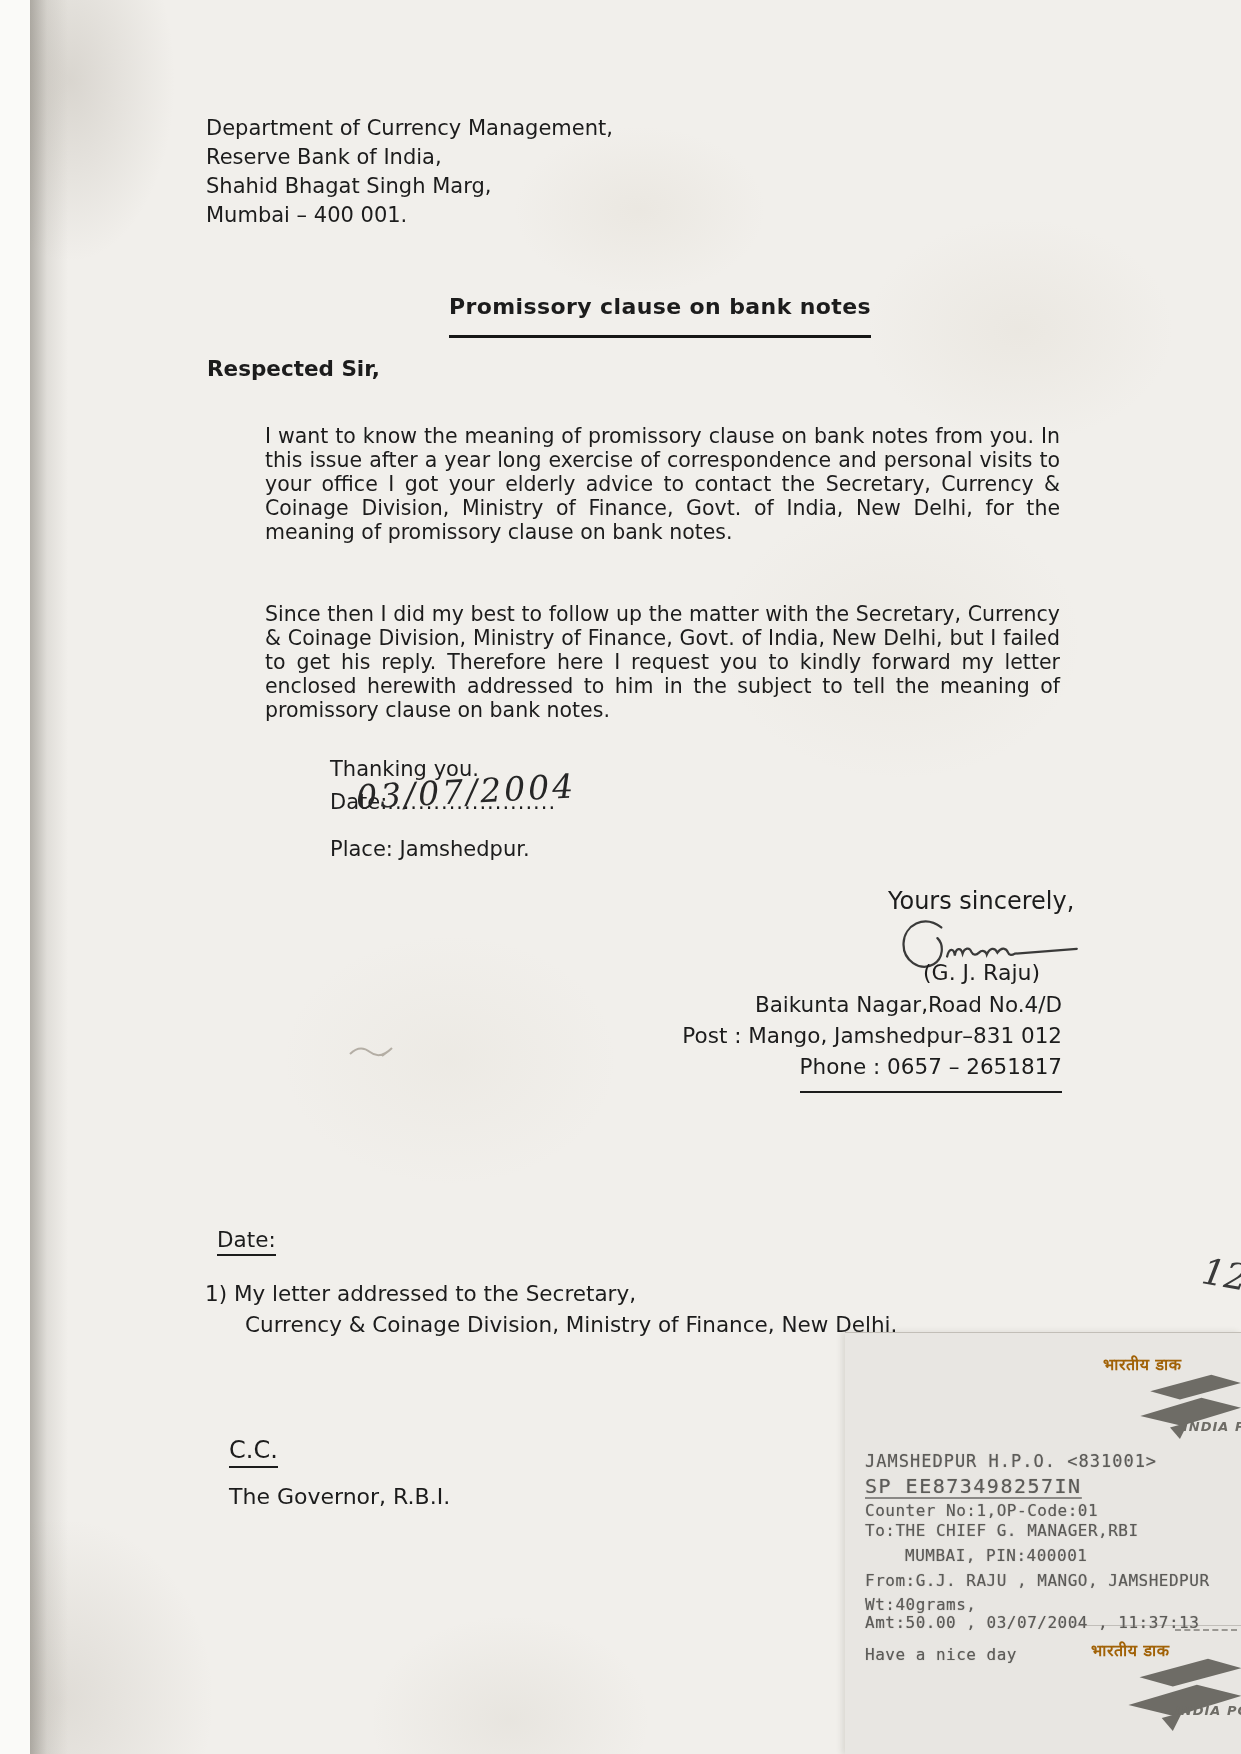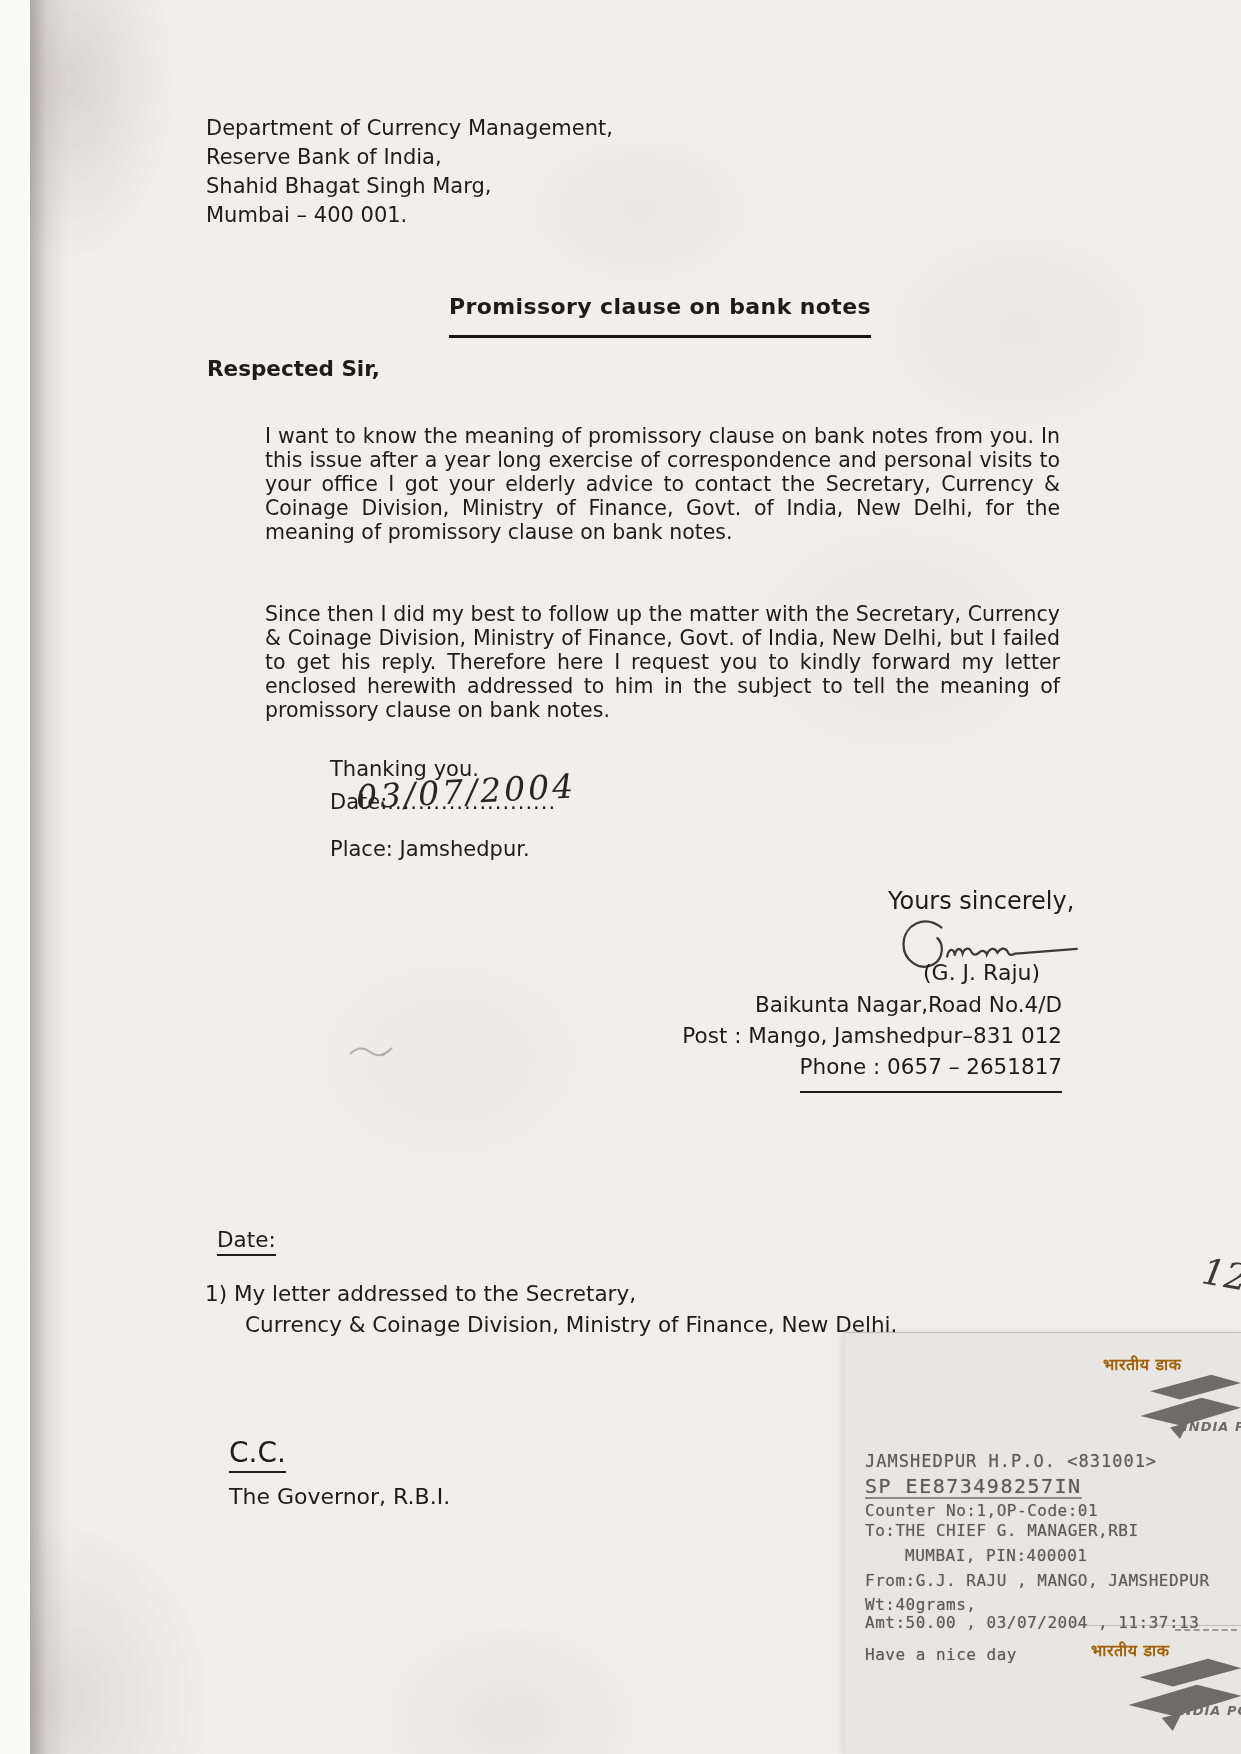--- a/index.html
+++ b/index.html
@@ -53,21 +53,21 @@
   .place-line{left:330px;top:837px;font-size:21px;}
   .valediction{left:888px;top:887px;font-size:24px;}
   .sig-svg{left:893px;top:912px;}
   .sig-name{left:923px;top:960px;font-size:22px;}
   .sender-address{left:600px;top:989px;width:462px;text-align:right;font-size:21.5px;line-height:31px;}
   .phone-underline{display:inline-block;border-bottom:2px solid #1c1c1c;padding-bottom:9px;}
   .underlined-label{display:inline-block;border-bottom:2px solid #1c1c1c;padding-bottom:2px;}
   .encl-label{left:217px;top:1227px;font-size:21.5px;}
   .encl-item-1{left:205px;top:1281px;font-size:21.5px;}
   .encl-item-2{left:245px;top:1312px;font-size:21.5px;}
-  .cc-label{left:229px;top:1436px;font-size:28px;}
+  .cc-label{left:229px;top:1436px;font-size:24px;}
   .cc-recipient{left:229px;top:1484px;font-size:22px;}
   .margin-mark{
     left:1202px;top:1254px;font-size:36px;transform:rotate(10deg);color:#3a3a3a;
   }
   .pencil-smudge{left:348px;top:1040px;opacity:0.45;}
   
   .receipt{
     position:absolute;left:845px;top:1332px;width:396px;height:422px;
     background:#e8e6e2;overflow:hidden;
     border-top:1px solid #c2beb7;

